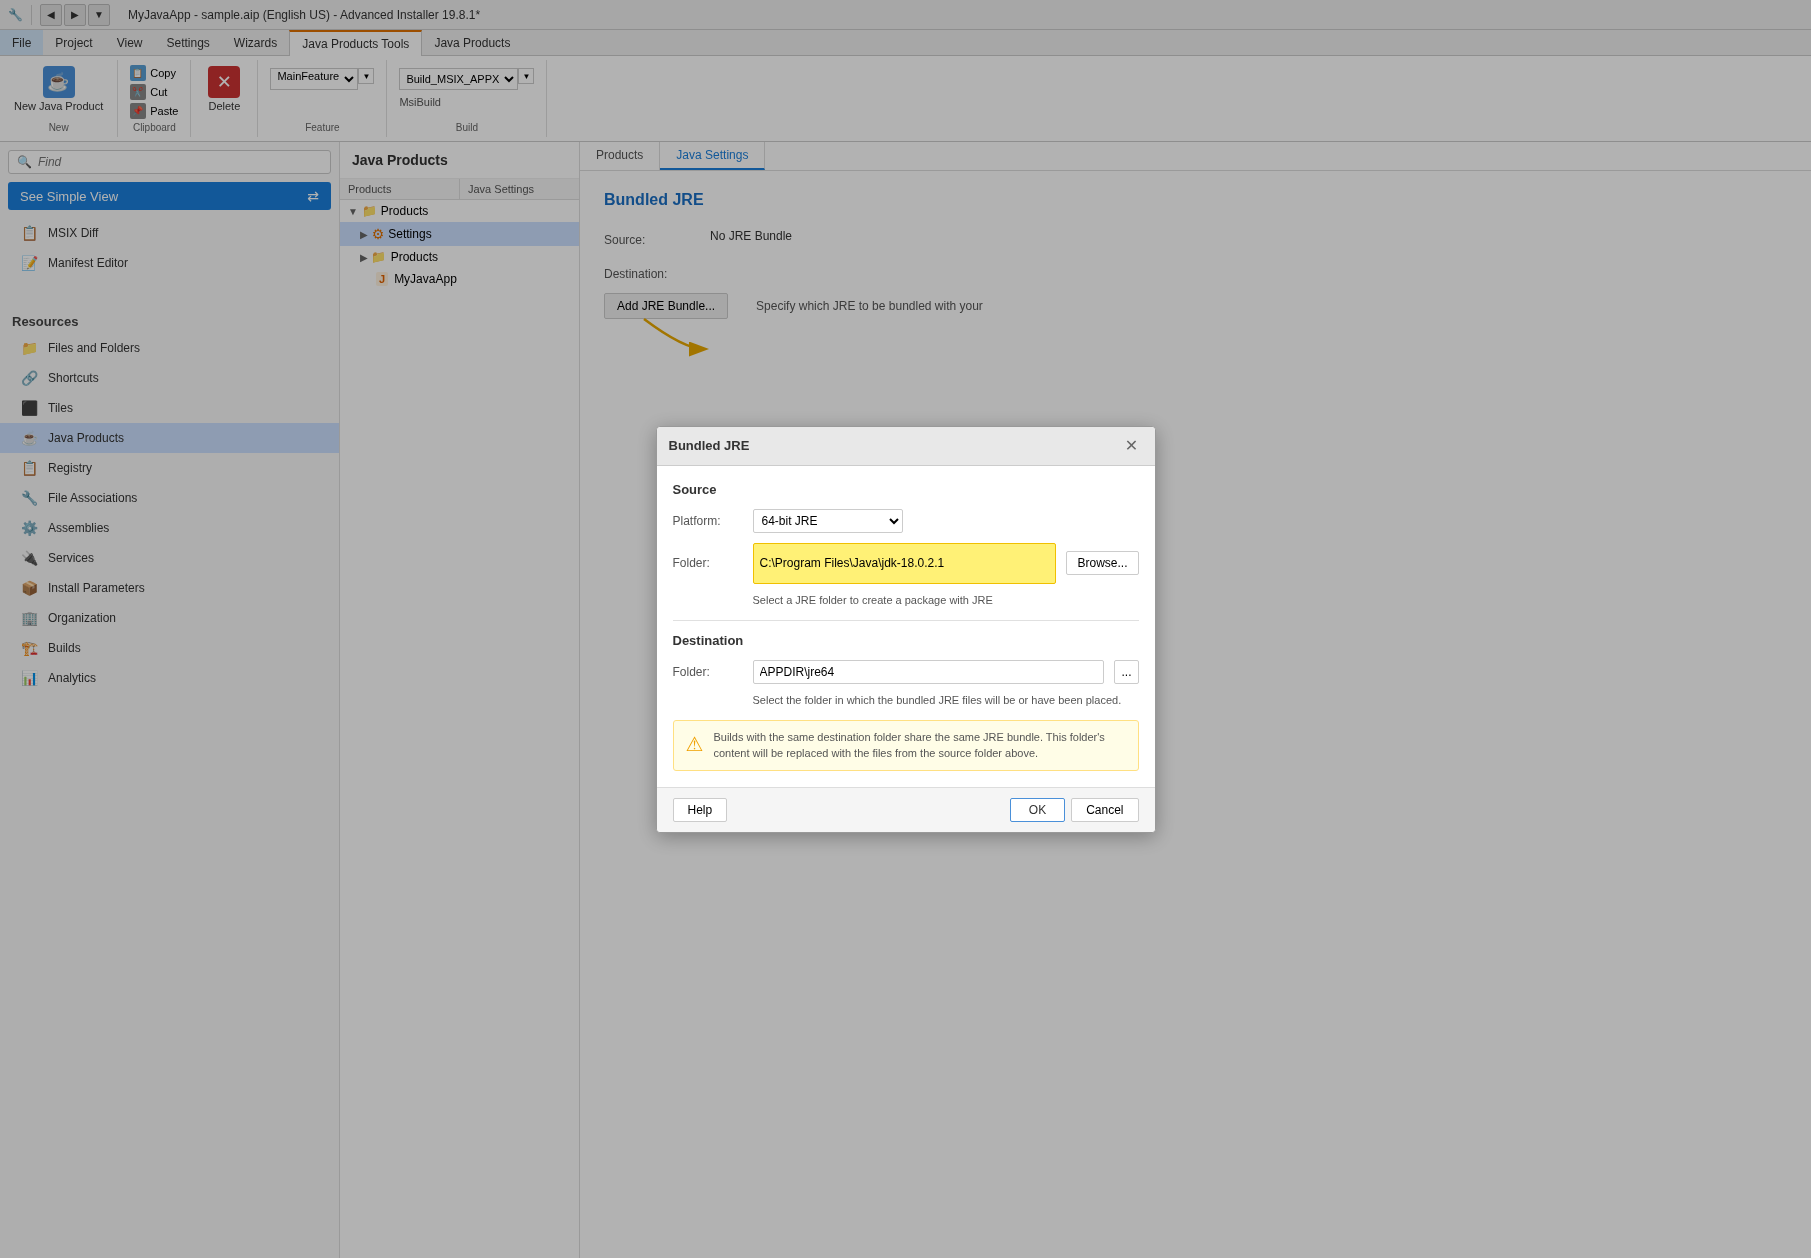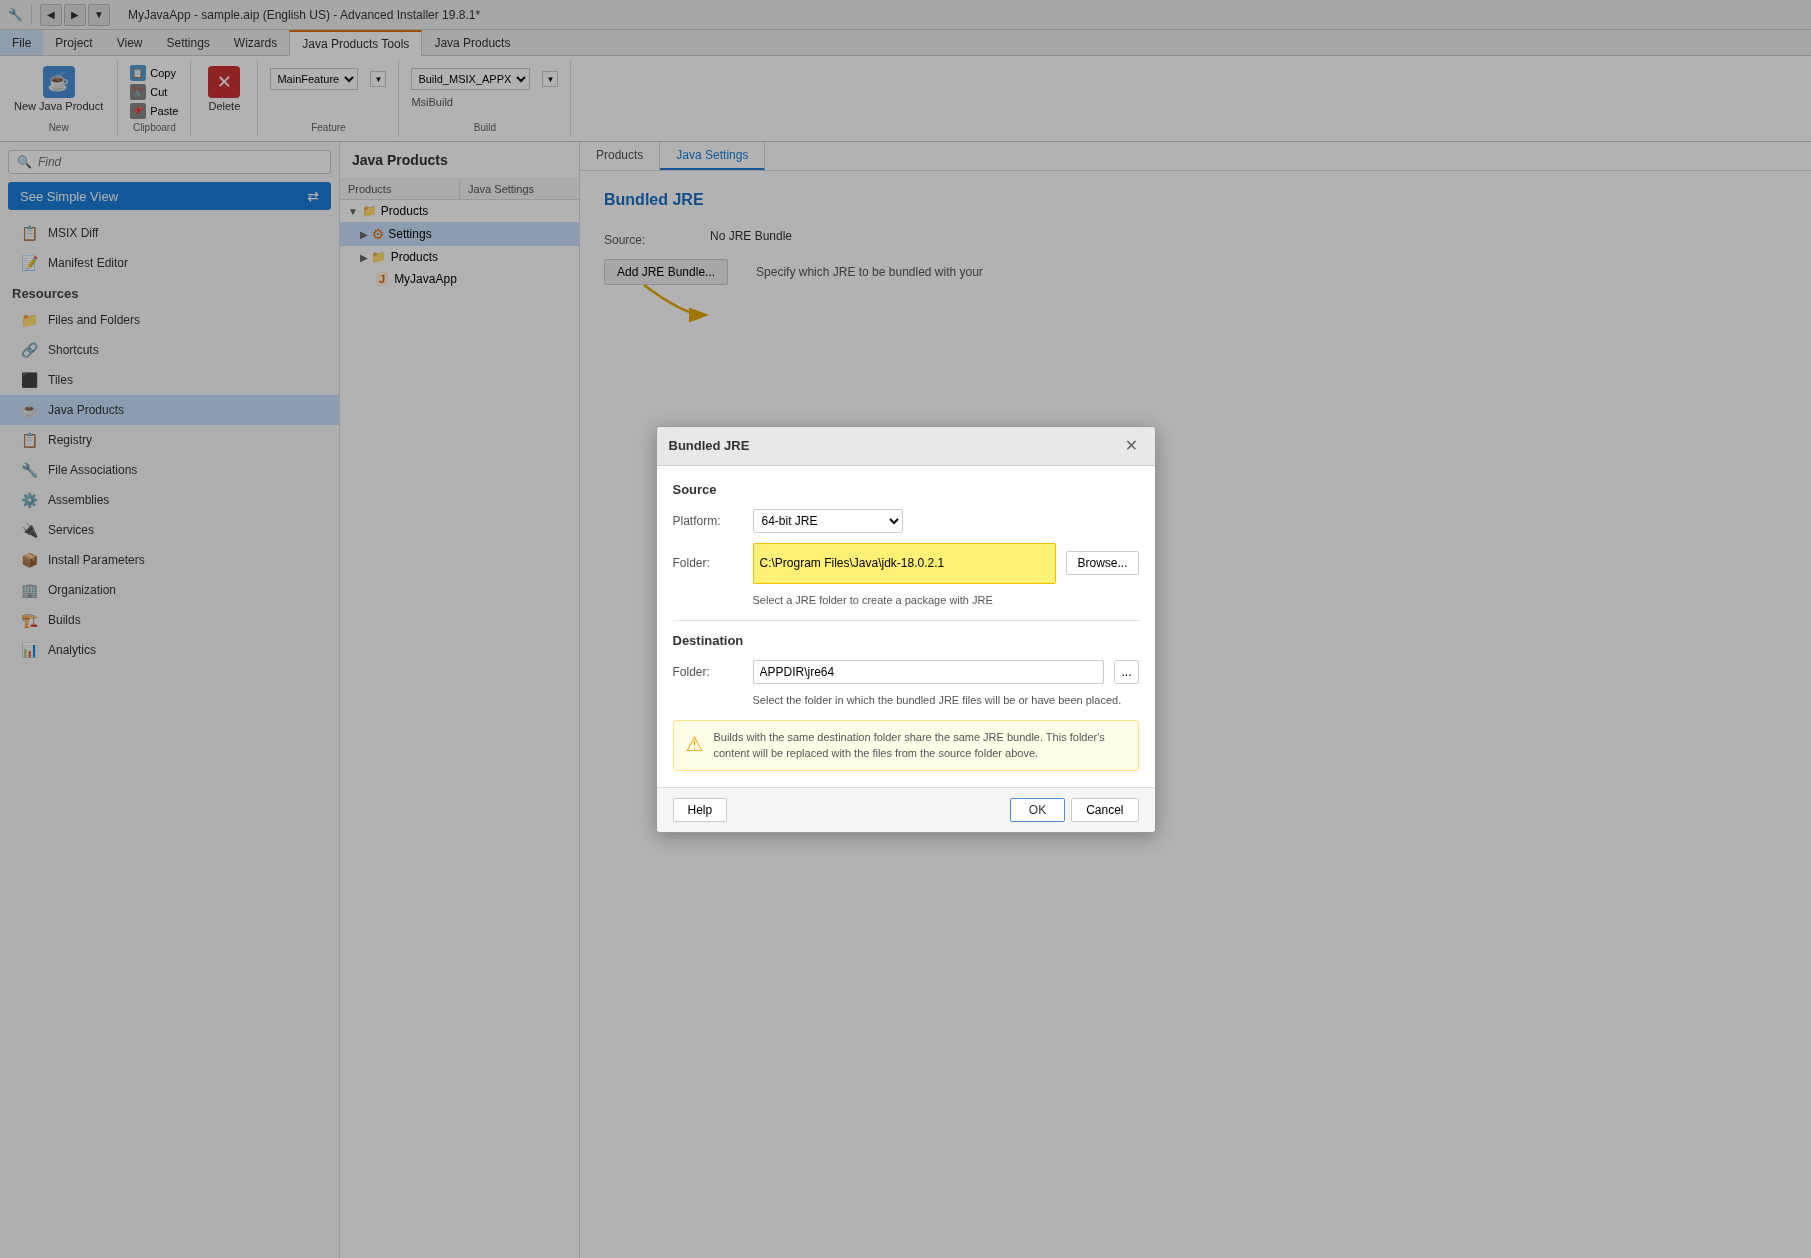--- a/index.html
+++ b/index.html
@@ -80,21 +80,21 @@
       min-width: 50px;
     }
     .ribbon-btn-icon { width: 32px; height: 32px; background: #4a90d9; border-radius: 4px; margin-bottom: 2px; display: flex; align-items: center; justify-content: center; color: white; font-size: 14px; }
     .ribbon-btn-label { font-size: 11px; color: #333; text-align: center; }
     .ribbon-small-btns { display: flex; flex-direction: column; gap: 1px; }
     .ribbon-small-btn { display: flex; align-items: center; gap: 4px; padding: 1px 4px; cursor: pointer; border-radius: 2px; font-size: 11px; }
     .ribbon-small-icon { width: 16px; height: 16px; background: #888; border-radius: 2px; display: flex; align-items: center; justify-content: center; color: white; font-size: 9px; }
 
     
     .ribbon-select-group { display: flex; flex-direction: column; gap: 4px; padding: 4px; }
-    .ribbon-select { display: flex; align-items: center; gap: 12px; }
+    .ribbon-select { display: flex; align-items: flex-start; gap: 0; }
     .ribbon-select select {
       height: 22px;
       border: 1px solid #ccc;
       background: white;
       font-size: 11px;
       padding: 0 2px;
       cursor: pointer;
     }
     .expand-btn { width: 16px; height: 16px; border: 1px solid #ccc; background: white; display: flex; align-items: center; justify-content: center; cursor: pointer; font-size: 8px; }
 
@@ -140,20 +140,21 @@
       justify-content: space-between;
       font-size: 13px;
     }
     .toggle-icon { font-size: 14px; }
 
     .sidebar-section-header {
       font-size: 13px;
       font-weight: 600;
       color: #444;
       padding: 8px 12px 4px 12px;
+      margin-top: 28px;
     }
 
     .sidebar-item {
       display: flex;
       align-items: center;
       padding: 5px 12px 5px 20px;
       cursor: pointer;
       gap: 8px;
       font-size: 12px;
       color: #333;
@@ -585,20 +586,24 @@
     <div class="content-header">
       <div class="content-tab">Products</div>
       <div class="content-tab active">Java Settings</div>
     </div>
     <div class="bundled-jre-section">
       <div class="bundled-jre-title">Bundled JRE</div>
       <div class="form-row">
         <span class="form-label">Source:</span>
         <span class="form-value">No JRE Bundle</span>
       </div>
+      <div class="form-row">
+        <span class="form-label">Destination:</span>
+        <span class="form-value"></span>
+      </div>
       <div class="form-row" style="position:relative;">
         <button class="add-btn">Add JRE Bundle...</button>
         <span style="margin-left:12px; font-size:12px; color:#555;">Specify which JRE to be bundled with your</span>
 
         <svg width="80" height="50" style="position:absolute; bottom:-40px; left:30px;">
           <path d="M 10,10 Q 50,40 70,40" stroke="#e8a800" stroke-width="2.5" fill="none" marker-end="url(#arrow)"></path>
           <defs>
             <marker id="arrow" markerWidth="8" markerHeight="8" refX="6" refY="3" orient="auto">
               <path d="M0,0 L0,6 L8,3 z" fill="#e8a800"></path>
             </marker>

